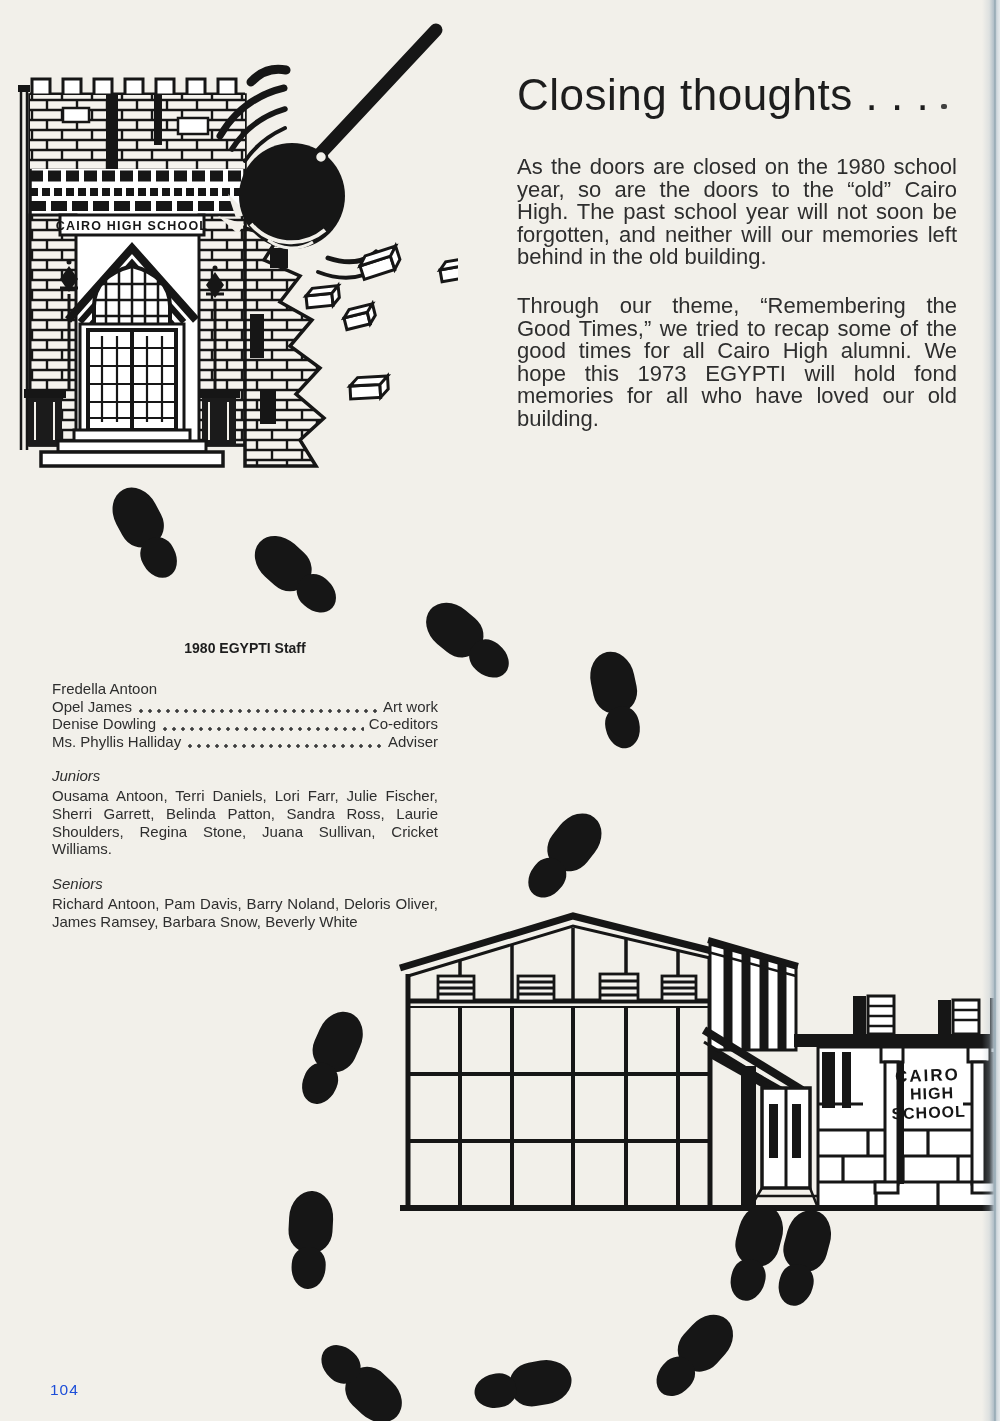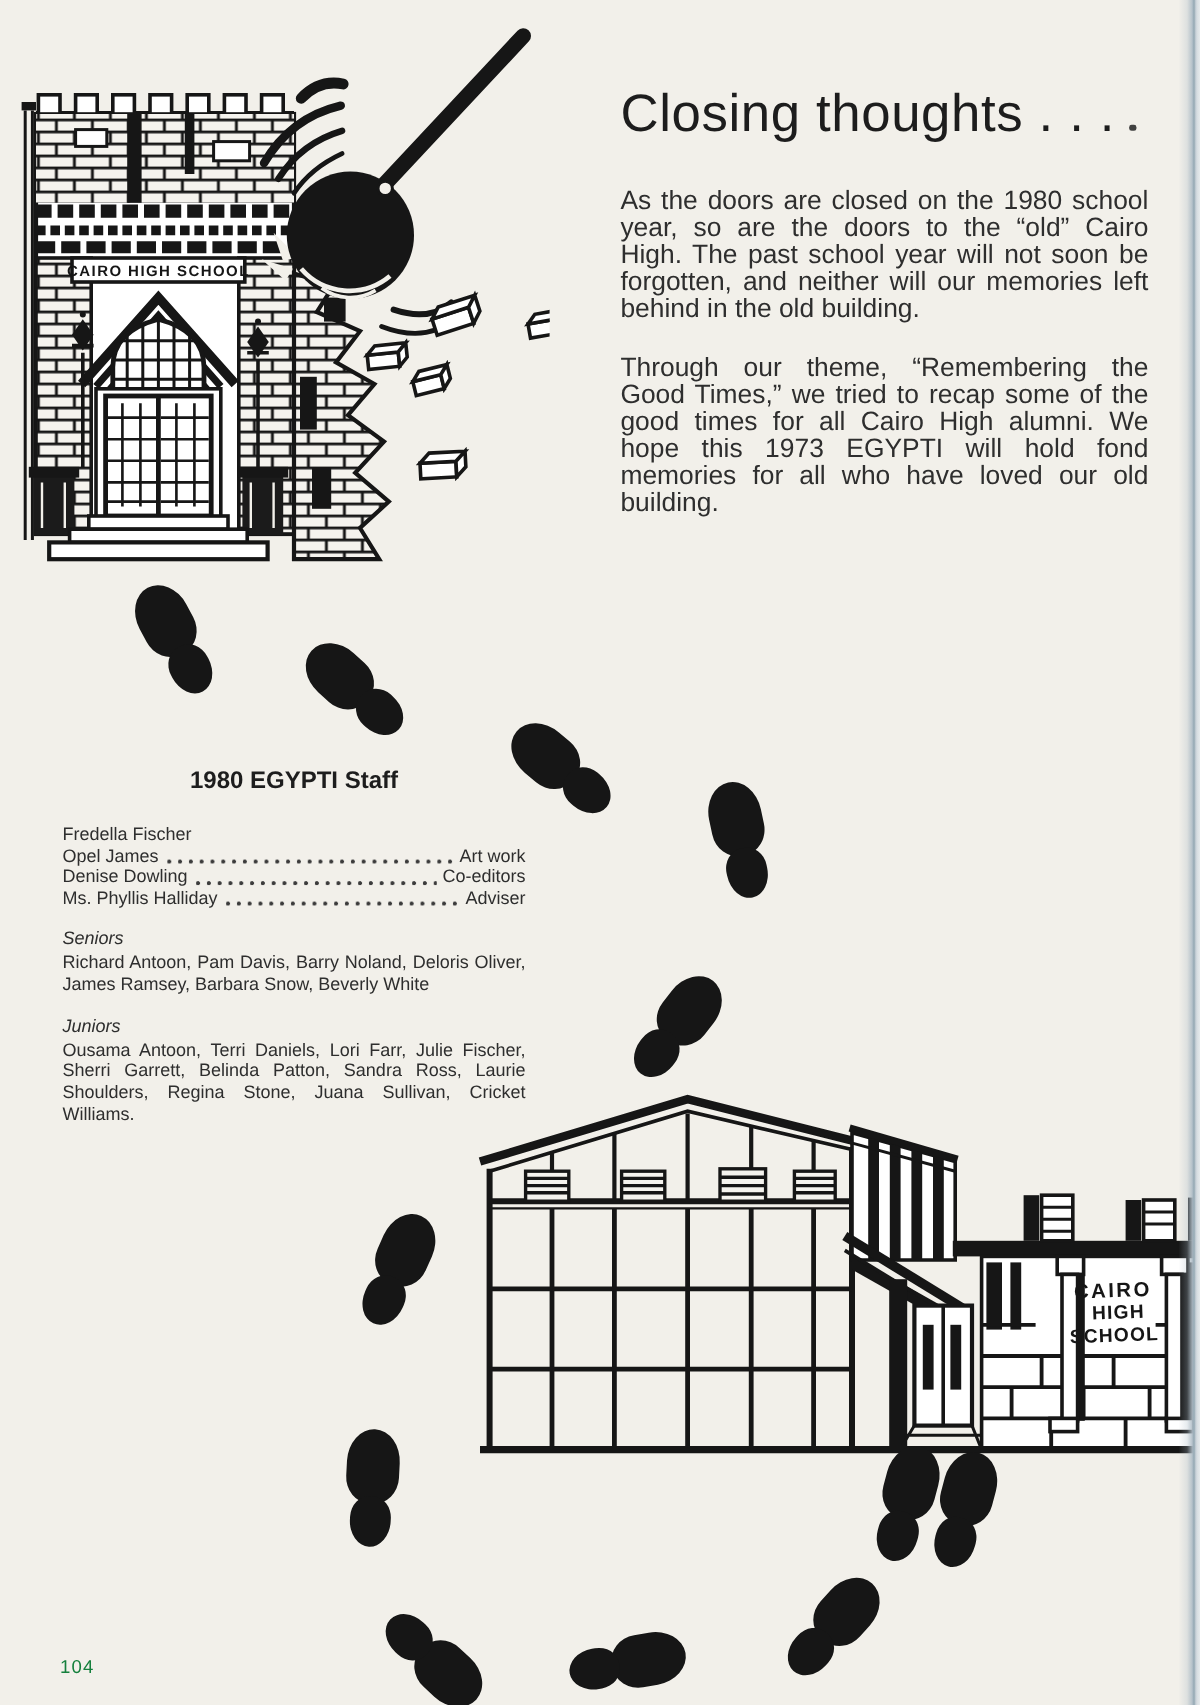--- a/index.html
+++ b/index.html
@@ -20,41 +20,41 @@
   .article h1{
     font-size:44px;font-weight:400;letter-spacing:.5px;color:#1d1d1d;
     margin:0 0 36px 0;white-space:nowrap;
   }
   .article p{
     font-size:22px;line-height:22.6px;margin:0 0 26px 0;
     text-align:justify;color:#2e2e2e;
   }
   
   .staff{position:absolute;left:52px;top:640px;width:386px;font-size:15px;color:#2e2e2e;}
-  .staff h2{font-size:20px;font-weight:700;text-align:center;margin:0 0 24px 0;color:#1d1d1d;}
+  .staff h2{font-size:14px;font-weight:700;text-align:center;margin:0 0 24px 0;color:#1d1d1d;}
   .credit{display:flex;align-items:flex-end;line-height:17.5px;}
   .credit .dots{
     flex:1;height:13px;margin:0 5px;
     background-image:radial-gradient(circle at 4px 9px,#3c3c3c 1.5px,rgba(0,0,0,0) 1.9px);
     background-size:9px 13px;background-repeat:repeat-x;
   }
   .group{margin-top:17px;}
   .glabel{font-style:italic;margin-bottom:2px;line-height:18px;}
   .gnames{margin:0;text-align:justify;line-height:17.8px;}
   
   .fp{position:absolute;width:46px;height:98px;z-index:3;}
   .fp .sole{position:absolute;left:1px;top:0;width:44px;height:62px;background:#161616;
     border-radius:50% 50% 46% 46% / 44% 44% 36% 36%;}
   .fp .heel{position:absolute;left:6px;bottom:0;width:34px;height:42px;background:#161616;
     border-radius:46% 46% 50% 50% / 42% 42% 52% 52%;}
   
   .old-bldg{position:absolute;left:8px;top:18px;}
   .new-bldg{position:absolute;left:398px;top:898px;}
   
-  .pagenum{position:absolute;left:50px;top:1381px;font-size:15.5px;color:#15803d;letter-spacing:1px;}
+  .pagenum{position:absolute;left:50px;top:1381px;font-size:15.5px;color:#1d4ed8;letter-spacing:1px;}
 </style>
 </head>
 <body>
 
 <div class="page">
 
   <svg class="old-bldg" width="450" height="452" viewBox="0 0 450 452">
     <defs>
       <pattern id="bricks" width="30" height="20" patternUnits="userSpaceOnUse">
         <rect width="30" height="20" fill="#f5f3ee"></rect>
@@ -187,45 +187,45 @@
 
   <div class="article">
     <h1>Closing thoughts . . .</h1>
     <p>As the doors are closed on the 1980 school year, so are the doors to the “old” Cairo High. The past school year will not soon be forgotten, and neither will our memories left behind in the old building.</p>
     <p>Through our theme, “Remembering the Good Times,” we tried to recap some of the good times for all Cairo High alumni. We hope this 1973 EGYPTI will hold fond memories for all who have loved our old building.</p>
   </div>
 
   <div class="staff">
     <h2>1980 EGYPTI Staff</h2>
     <div class="credit plain">
-      <span class="cname">Fredella Fischer</span>
+      <span class="cname">Fredella Antoon</span>
 
     </div>
     <div class="credit">
       <span class="cname">Opel James</span>
       <span class="dots"></span>
       <span class="crole">Art work</span>
     </div>
     <div class="credit">
       <span class="cname">Denise Dowling</span>
       <span class="dots"></span>
       <span class="crole">Co-editors</span>
     </div>
     <div class="credit">
       <span class="cname">Ms. Phyllis Halliday</span>
       <span class="dots"></span>
       <span class="crole">Adviser</span>
     </div>
     <div class="group">
+      <div class="glabel">Juniors</div>
+      <p class="gnames">Ousama Antoon, Terri Daniels, Lori Farr, Julie Fischer, Sherri Garrett, Belinda Patton, Sandra Ross, Laurie Shoulders, Regina Stone, Juana Sullivan, Cricket Williams.</p>
+    </div>
+    <div class="group">
       <div class="glabel">Seniors</div>
       <p class="gnames">Richard Antoon, Pam Davis, Barry Noland, Deloris Oliver, James Ramsey, Barbara Snow, Beverly White</p>
-    </div>
-    <div class="group">
-      <div class="glabel">Juniors</div>
-      <p class="gnames">Ousama Antoon, Terri Daniels, Lori Farr, Julie Fischer, Sherri Garrett, Belinda Patton, Sandra Ross, Laurie Shoulders, Regina Stone, Juana Sullivan, Cricket Williams.</p>
     </div>
   </div>
 
   <svg class="new-bldg" width="602" height="320" viewBox="0 0 602 320">
     <defs>
       <clipPath id="cclip">
           <polygon points="312,46 398,70 398,152 312,152"></polygon>
         </clipPath>
     </defs>
     <g fill="none" stroke="#161616">

